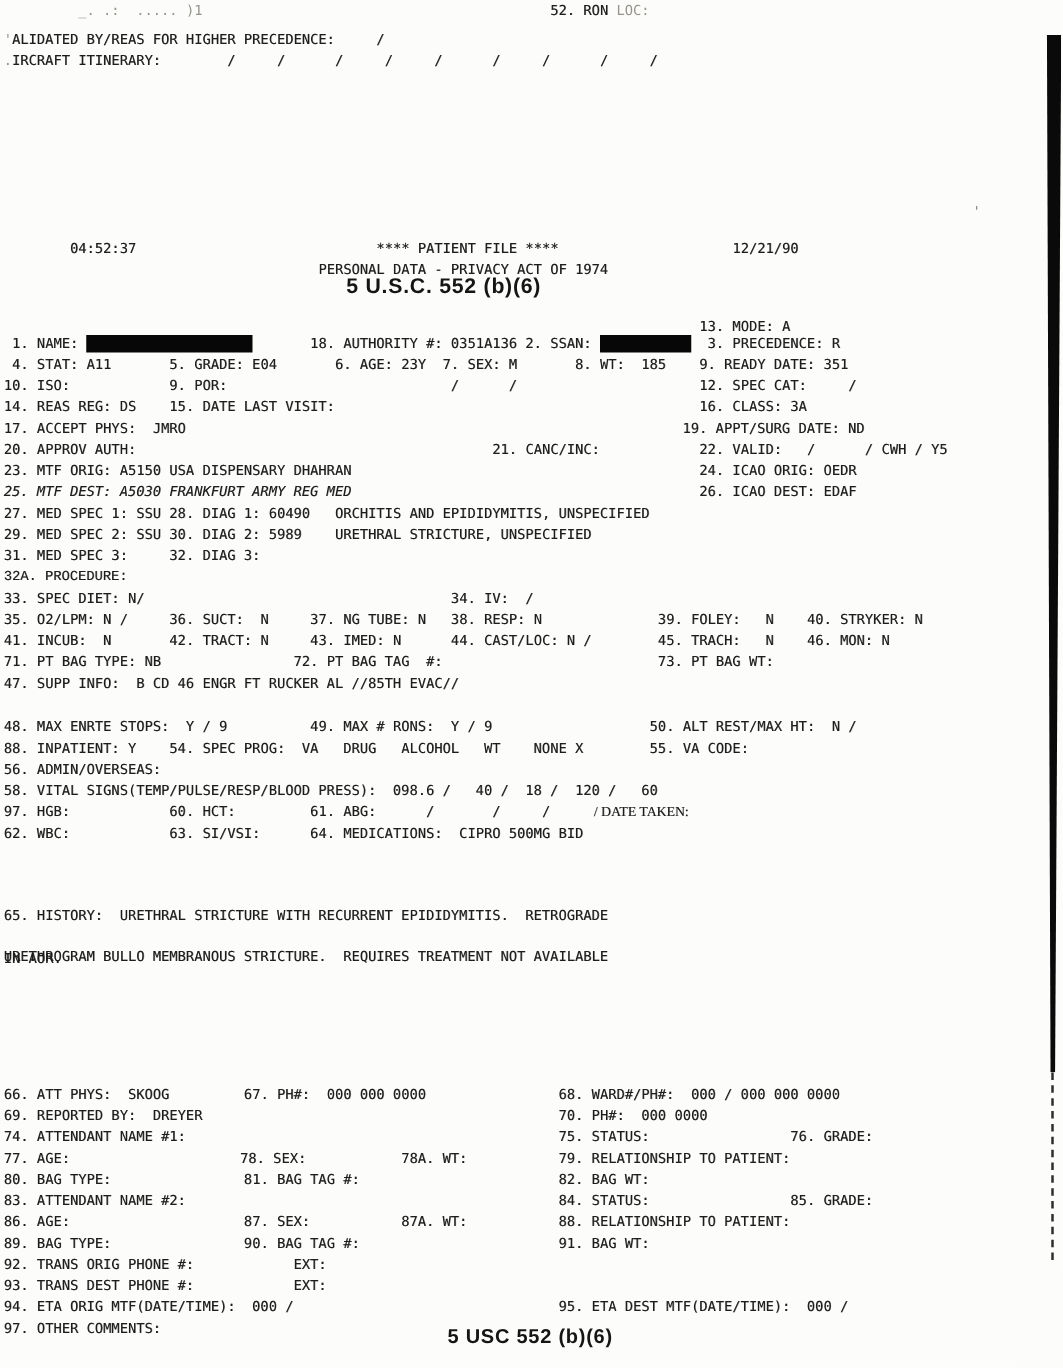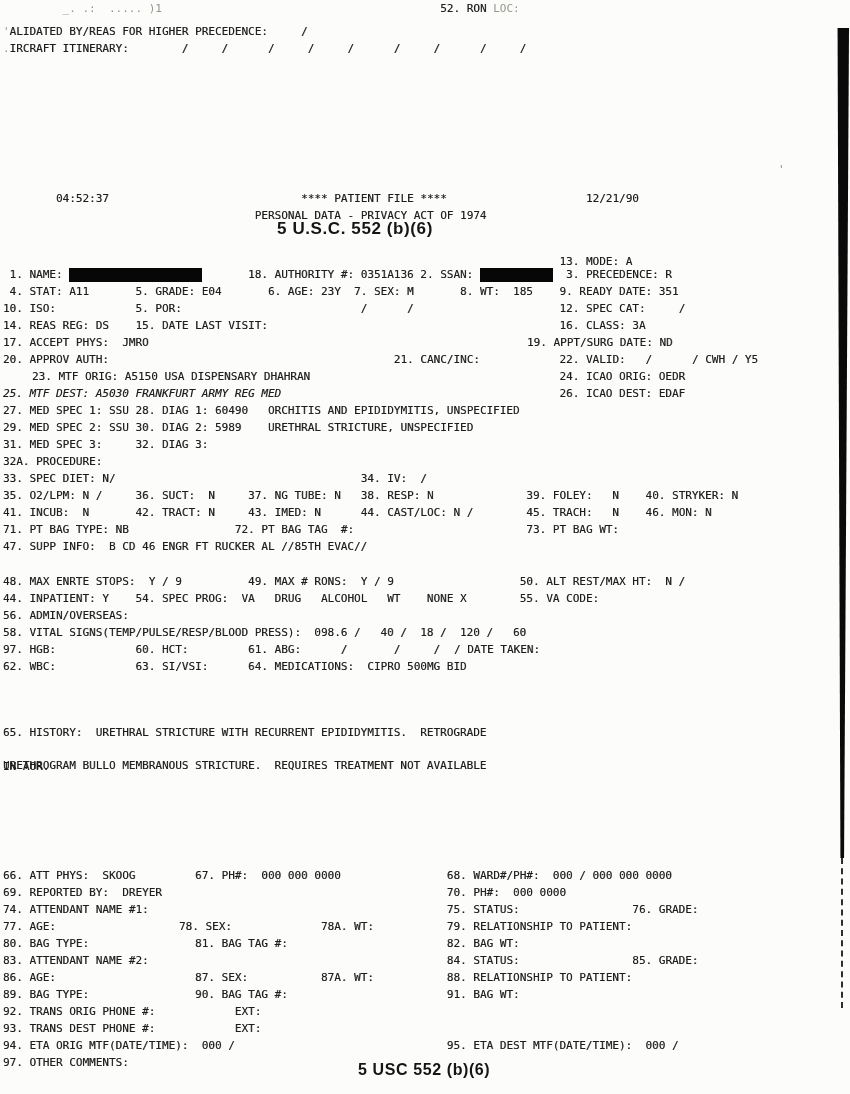--- a/index.html
+++ b/index.html
@@ -69,65 +69,65 @@
       <div class="line" style="top: 285px;">
         <span style="left: 0px;"> 4. STAT: A11</span>
         <span style="left: 125.856px;"> 5. GRADE: E04</span>
         <span style="left: 258.336px;"> 6. AGE: 23Y</span>
         <span style="left: 344.448px;"> 7. SEX: M</span>
         <span style="left: 450.432px;"> 8. WT:  185</span>
         <span style="left: 549.792px;"> 9. READY DATE: 351</span>
       </div>
       <div class="line" style="top: 302px;">
         <span style="left: 0px;">10. ISO:</span>
-        <span style="left: 132.48px;">5. POR:</span>
+        <span style="left: 132.48px;">9. POR:</span>
         <span style="left: 357.696px;">/</span>
         <span style="left: 404.064px;">/</span>
         <span style="left: 556.416px;">12. SPEC CAT:</span>
         <span style="left: 675.648px;">/</span>
       </div>
       <div class="line" style="top: 319px;">
         <span style="left: 0px;">14. REAS REG: DS</span>
         <span style="left: 132.48px;">15. DATE LAST VISIT:</span>
         <span style="left: 556.416px;">16. CLASS: 3A</span>
       </div>
       <div class="line" style="top: 336px;">
         <span style="left: 0px;">17. ACCEPT PHYS:  JMRO</span>
-        <span style="left: 524px;">19. APPT/SURG DATE: ND</span>
+        <span style="left: 543px;">19. APPT/SURG DATE: ND</span>
       </div>
       <div class="line" style="top: 353px;">
         <span style="left: 0px;">20. APPROV AUTH:</span>
         <span style="left: 390.816px;">21. CANC/INC:</span>
         <span style="left: 556.416px;">22. VALID:</span>
         <span style="left: 642.528px;">/</span>
         <span style="left: 688.896px;">/ CWH / Y5</span>
       </div>
       <div class="line" style="top: 370px;">
-        <span style="left: 0px; margin-left: 29px;">23. MTF ORIG: A5150 USA DISPENSARY DHAHRAN</span>
+        <span style="left: 0px;">23. MTF ORIG: A5150 USA DISPENSARY DHAHRAN</span>
         <span style="left: 556.416px;">24. ICAO ORIG: OEDR</span>
       </div>
       <div class="line" style="top: 387px;">
         <span style="left: 0px; font-style: italic;">25. MTF DEST: A5030 FRANKFURT ARMY REG MED</span>
         <span style="left: 556.416px;">26. ICAO DEST: EDAF</span>
       </div>
       <div class="line" style="top: 404px;">
         <span style="left: 0px;">27. MED SPEC 1: SSU</span>
         <span style="left: 132.48px;">28. DIAG 1: 60490</span>
         <span style="left: 264.96px;">ORCHITIS AND EPIDIDYMITIS, UNSPECIFIED</span>
       </div>
       <div class="line" style="top: 421px;">
         <span style="left: 0px;">29. MED SPEC 2: SSU</span>
         <span style="left: 132.48px;">30. DIAG 2: 5989</span>
         <span style="left: 264.96px;">URETHRAL STRICTURE, UNSPECIFIED</span>
       </div>
       <div class="line" style="top: 438px;">
         <span style="left: 0px;">31. MED SPEC 3:</span>
         <span style="left: 132.48px;">32. DIAG 3:</span>
       </div>
-      <div class="line" style="top: 455px;">
+      <div class="line" style="top: 455px; font-family: Liberation Mono, monospace;">
         <span style="left: 0px;">32A. PROCEDURE:</span>
       </div>
       <div class="line" style="top: 472px;">
         <span style="left: 0px;">33. SPEC DIET: N/</span>
         <span style="left: 357.696px;">34. IV:  /</span>
       </div>
       <div class="line" style="top: 489px;">
         <span style="left: 0px;">35. O2/LPM: N /</span>
         <span style="left: 132.48px;">36. SUCT:  N</span>
         <span style="left: 245.088px;">37. NG TUBE: N</span>
@@ -150,38 +150,38 @@
       </div>
       <div class="line" style="top: 540px;">
         <span style="left: 0px;">47. SUPP INFO:  B CD 46 ENGR FT RUCKER AL //85TH EVAC//</span>
       </div>
       <div class="line" style="top: 575px;">
         <span style="left: 0px;">48. MAX ENRTE STOPS:  Y / 9</span>
         <span style="left: 245.088px;">49. MAX # RONS:  Y / 9</span>
         <span style="left: 516.672px;">50. ALT REST/MAX HT:  N /</span>
       </div>
       <div class="line" style="top: 592px;">
-        <span style="left: 0px;">44. INPATIENT: Y</span>
+        <span style="left: 0px;">88. INPATIENT: Y</span>
         <span style="left: 132.48px;">54. SPEC PROG:  VA   DRUG   ALCOHOL   WT    NONE X</span>
         <span style="left: 516.672px;">55. VA CODE:</span>
       </div>
       <div class="line" style="top: 609px;">
         <span style="left: 0px;">56. ADMIN/OVERSEAS:</span>
       </div>
       <div class="line" style="top: 626px;">
         <span style="left: 0px;">58. VITAL SIGNS(TEMP/PULSE/RESP/BLOOD PRESS):  098.6 /   40 /  18 /  120 /   60</span>
       </div>
       <div class="line" style="top: 643px;">
         <span style="left: 0px;">97. HGB:</span>
         <span style="left: 132.48px;">60. HCT:</span>
         <span style="left: 245.088px;">61. ABG:</span>
         <span style="left: 337.824px;">/</span>
         <span style="left: 390.816px;">/</span>
         <span style="left: 430.56px;">/</span>
-        <span style="left: 451px;">/ DATE TAKEN:</span>
+        <span style="left: 472px; font-family: Liberation Serif, serif;">/ DATE TAKEN:</span>
       </div>
       <div class="line" style="top: 660px;">
         <span style="left: 0px;">62. WBC:</span>
         <span style="left: 132.48px;">63. SI/VSI:</span>
         <span style="left: 245.088px;">64. MEDICATIONS:  CIPRO 500MG BID</span>
       </div>
       <div class="line" style="top: 726px;">
         <span style="left: 0px;">65. HISTORY:  URETHRAL STRICTURE WITH RECURRENT EPIDIDYMITIS.  RETROGRADE</span>
       </div>
       <div class="line" style="top: 743px;">
@@ -199,21 +199,21 @@
         <span style="left: 0px;">69. REPORTED BY:  DREYER</span>
         <span style="left: 443.808px;">70. PH#:  000 0000</span>
       </div>
       <div class="line" style="top: 903px;">
         <span style="left: 0px;">74. ATTENDANT NAME #1:</span>
         <span style="left: 443.808px;">75. STATUS:</span>
         <span style="left: 629.28px;">76. GRADE:</span>
       </div>
       <div class="line" style="top: 920px;">
         <span style="left: 0px;">77. AGE:</span>
-        <span style="left: 176px;">78. SEX:</span>
+        <span style="left: 189px;">78. SEX:</span>
         <span style="left: 317.952px;">78A. WT:</span>
         <span style="left: 443.808px;">79. RELATIONSHIP TO PATIENT:</span>
       </div>
       <div class="line" style="top: 937px;">
         <span style="left: 0px;">80. BAG TYPE:</span>
         <span style="left: 192.096px;">81. BAG TAG #:</span>
         <span style="left: 443.808px;">82. BAG WT:</span>
       </div>
       <div class="line" style="top: 954px;">
         <span style="left: 0px;">83. ATTENDANT NAME #2:</span>

